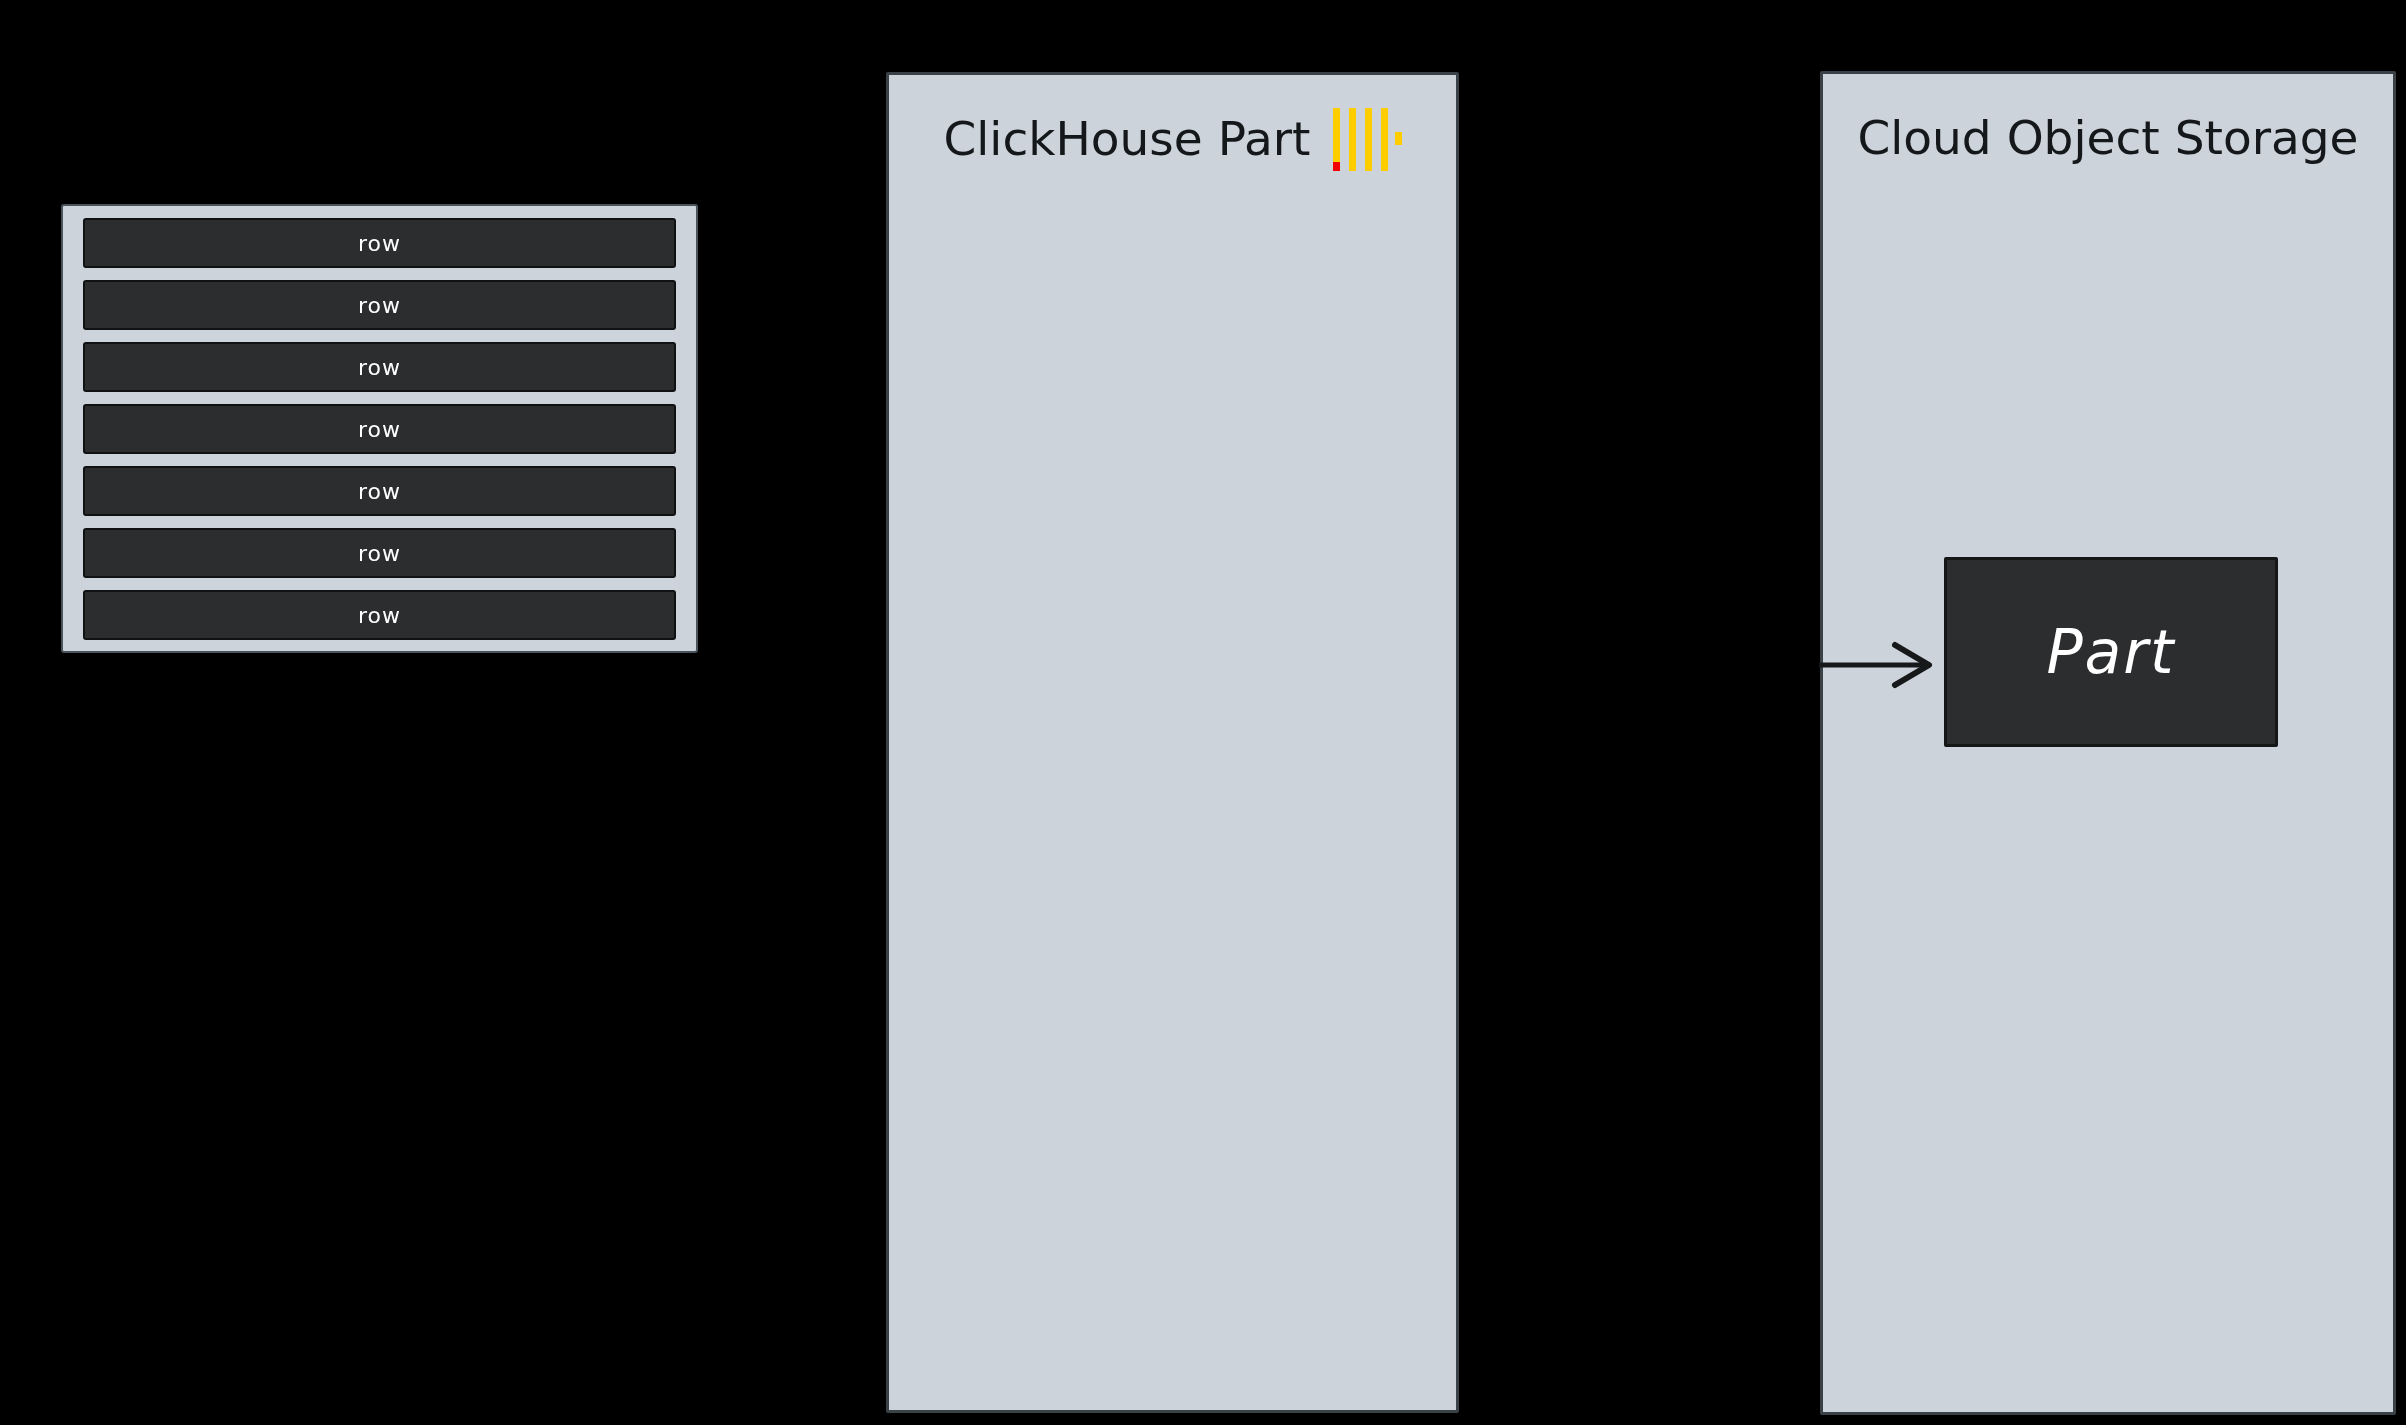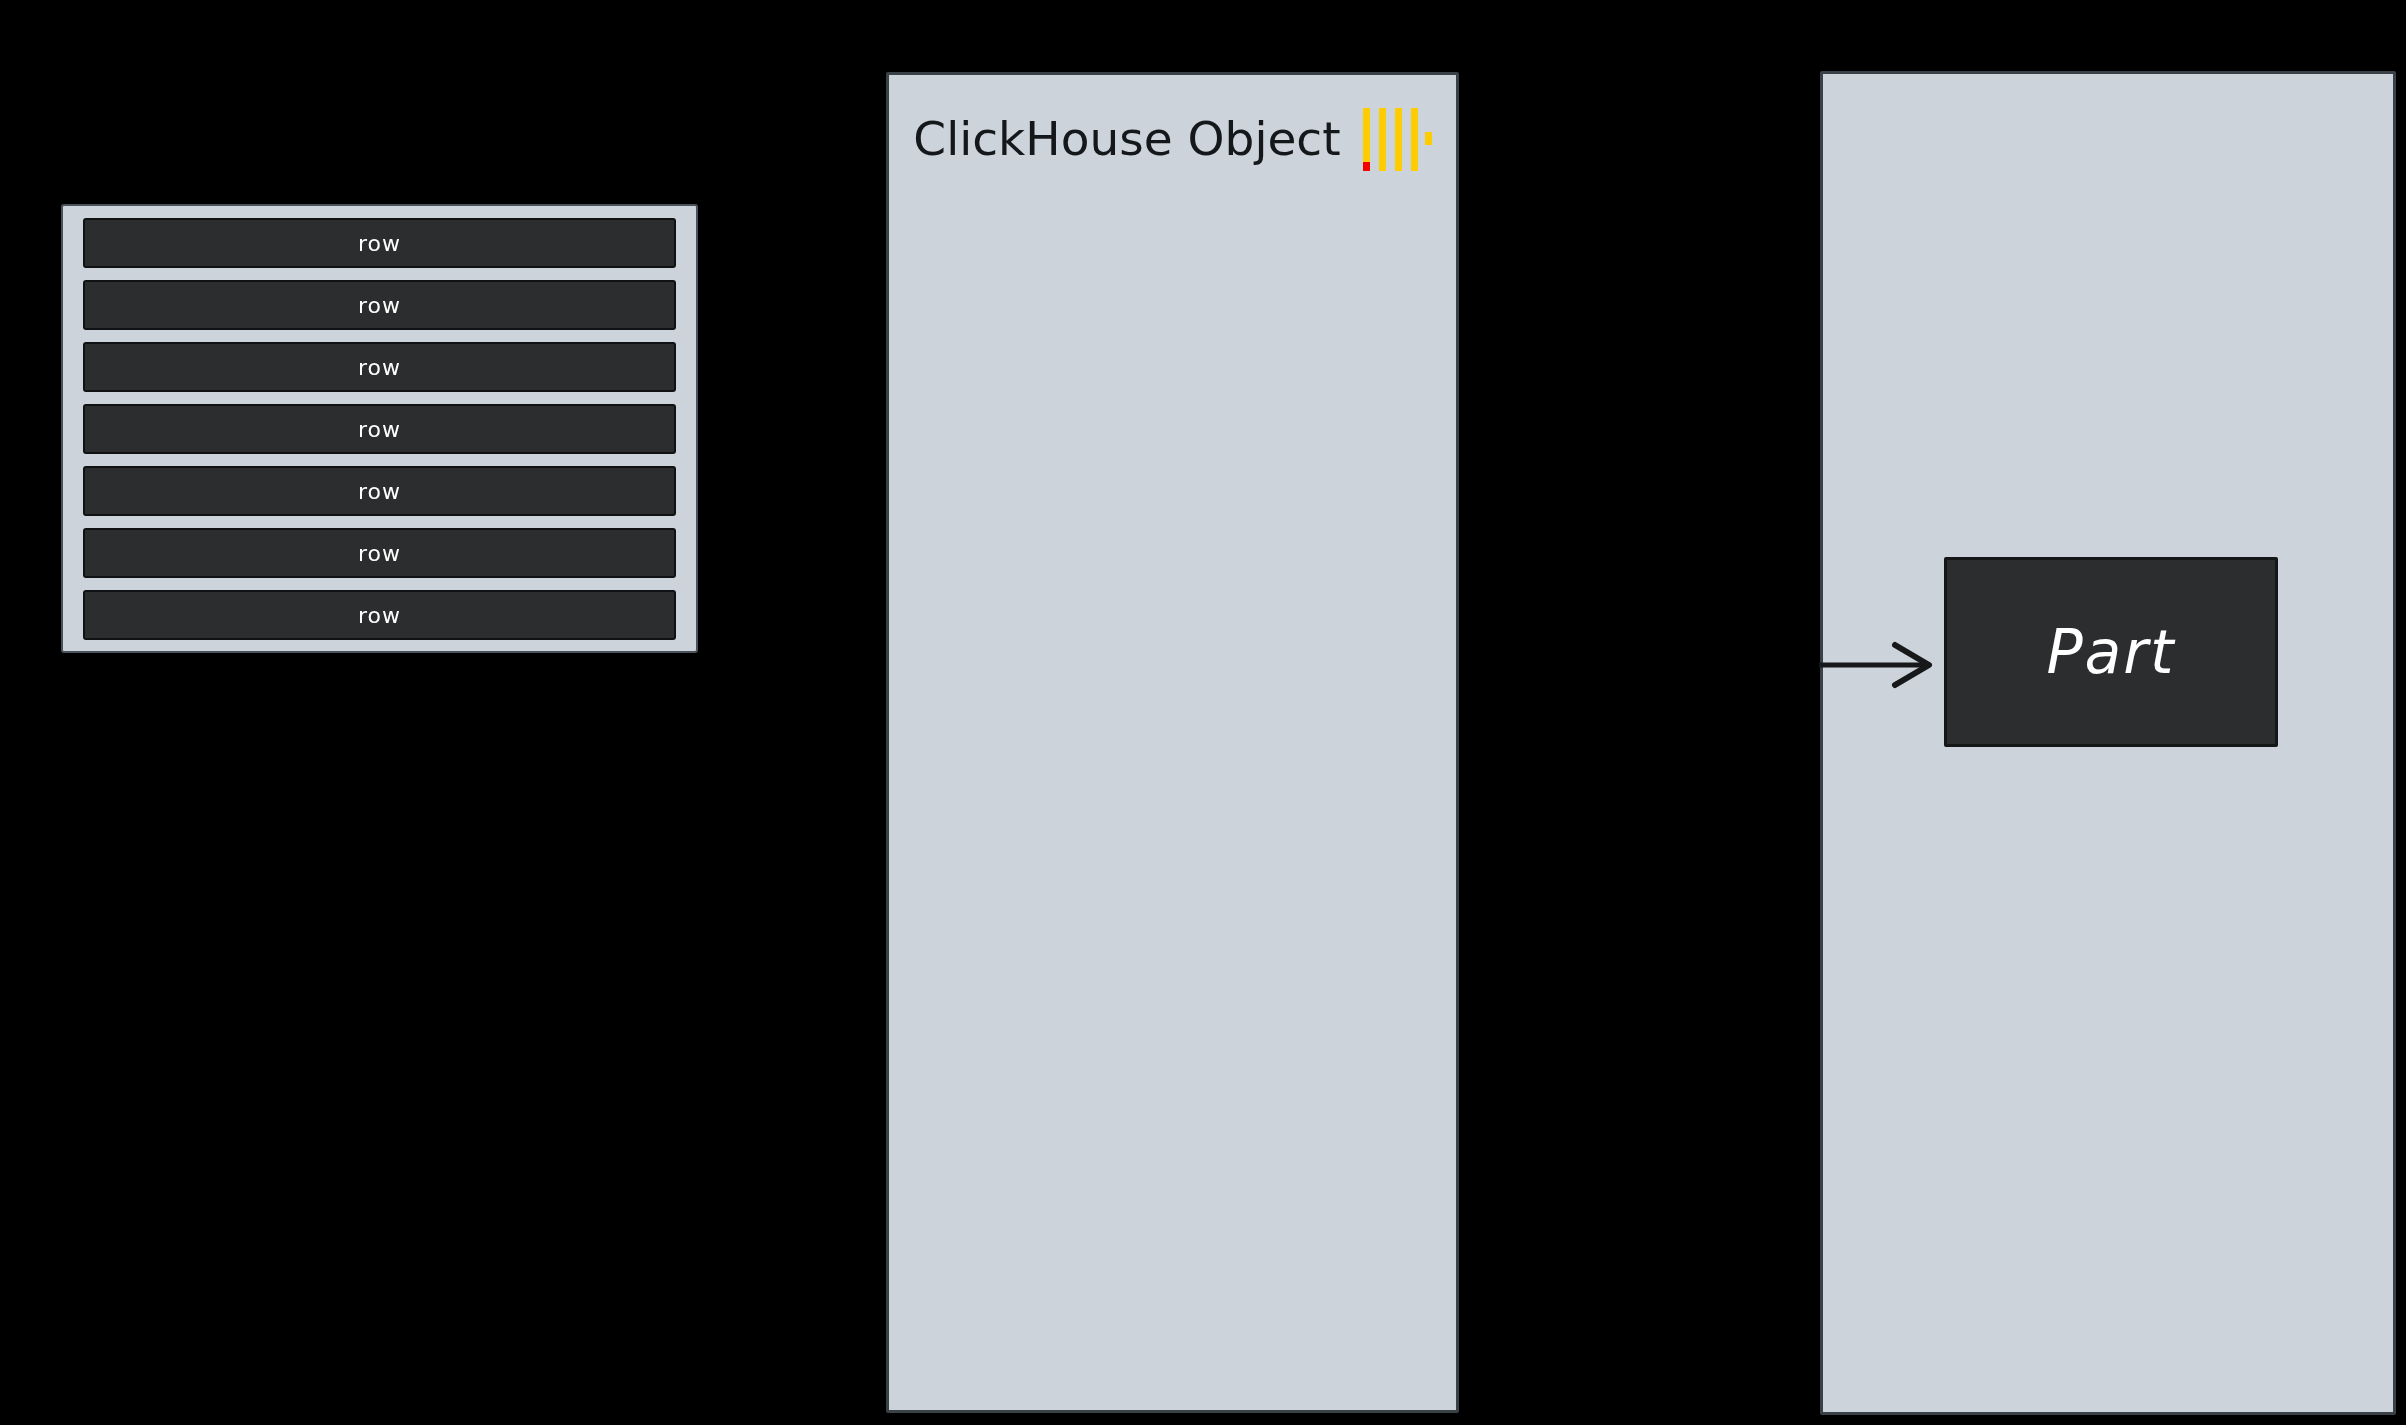--- a/index.html
+++ b/index.html
@@ -91,33 +91,36 @@
     <div class="row">
         <span>row</span>
       </div>
     <div class="row">
         <span>row</span>
       </div>
   </div>
 
   <div class="panel panel-mid">
     <div class="panel-title-row">
-      <span>ClickHouse Object</span>
+      <span>ClickHouse Part</span>
       <span class="ch-logo">
         <i class="b b1"></i>
           <i class="b b2"></i>
           <i class="b b3"></i>
           <i class="b b4"></i>
         <i class="sq"></i>
           <i class="red"></i>
       </span>
     </div>
   </div>
 
   <div class="panel panel-right">
+    <div class="panel-title-row">
+      <span>Cloud Object Storage</span>
+    </div>
 
     <svg class="arrow-svg" viewBox="0 0 120 62" fill="none">
       <line x1="0" y1="32" x2="106" y2="32" stroke="currentColor" stroke-width="5"></line>
       <polyline points="76,12 110,32 76,52" fill="none" stroke="currentColor" stroke-width="6" stroke-linecap="round" stroke-linejoin="round"></polyline>
     </svg>
 
     <div class="part-box">
       <span>Part</span>
     </div>
   </div>

